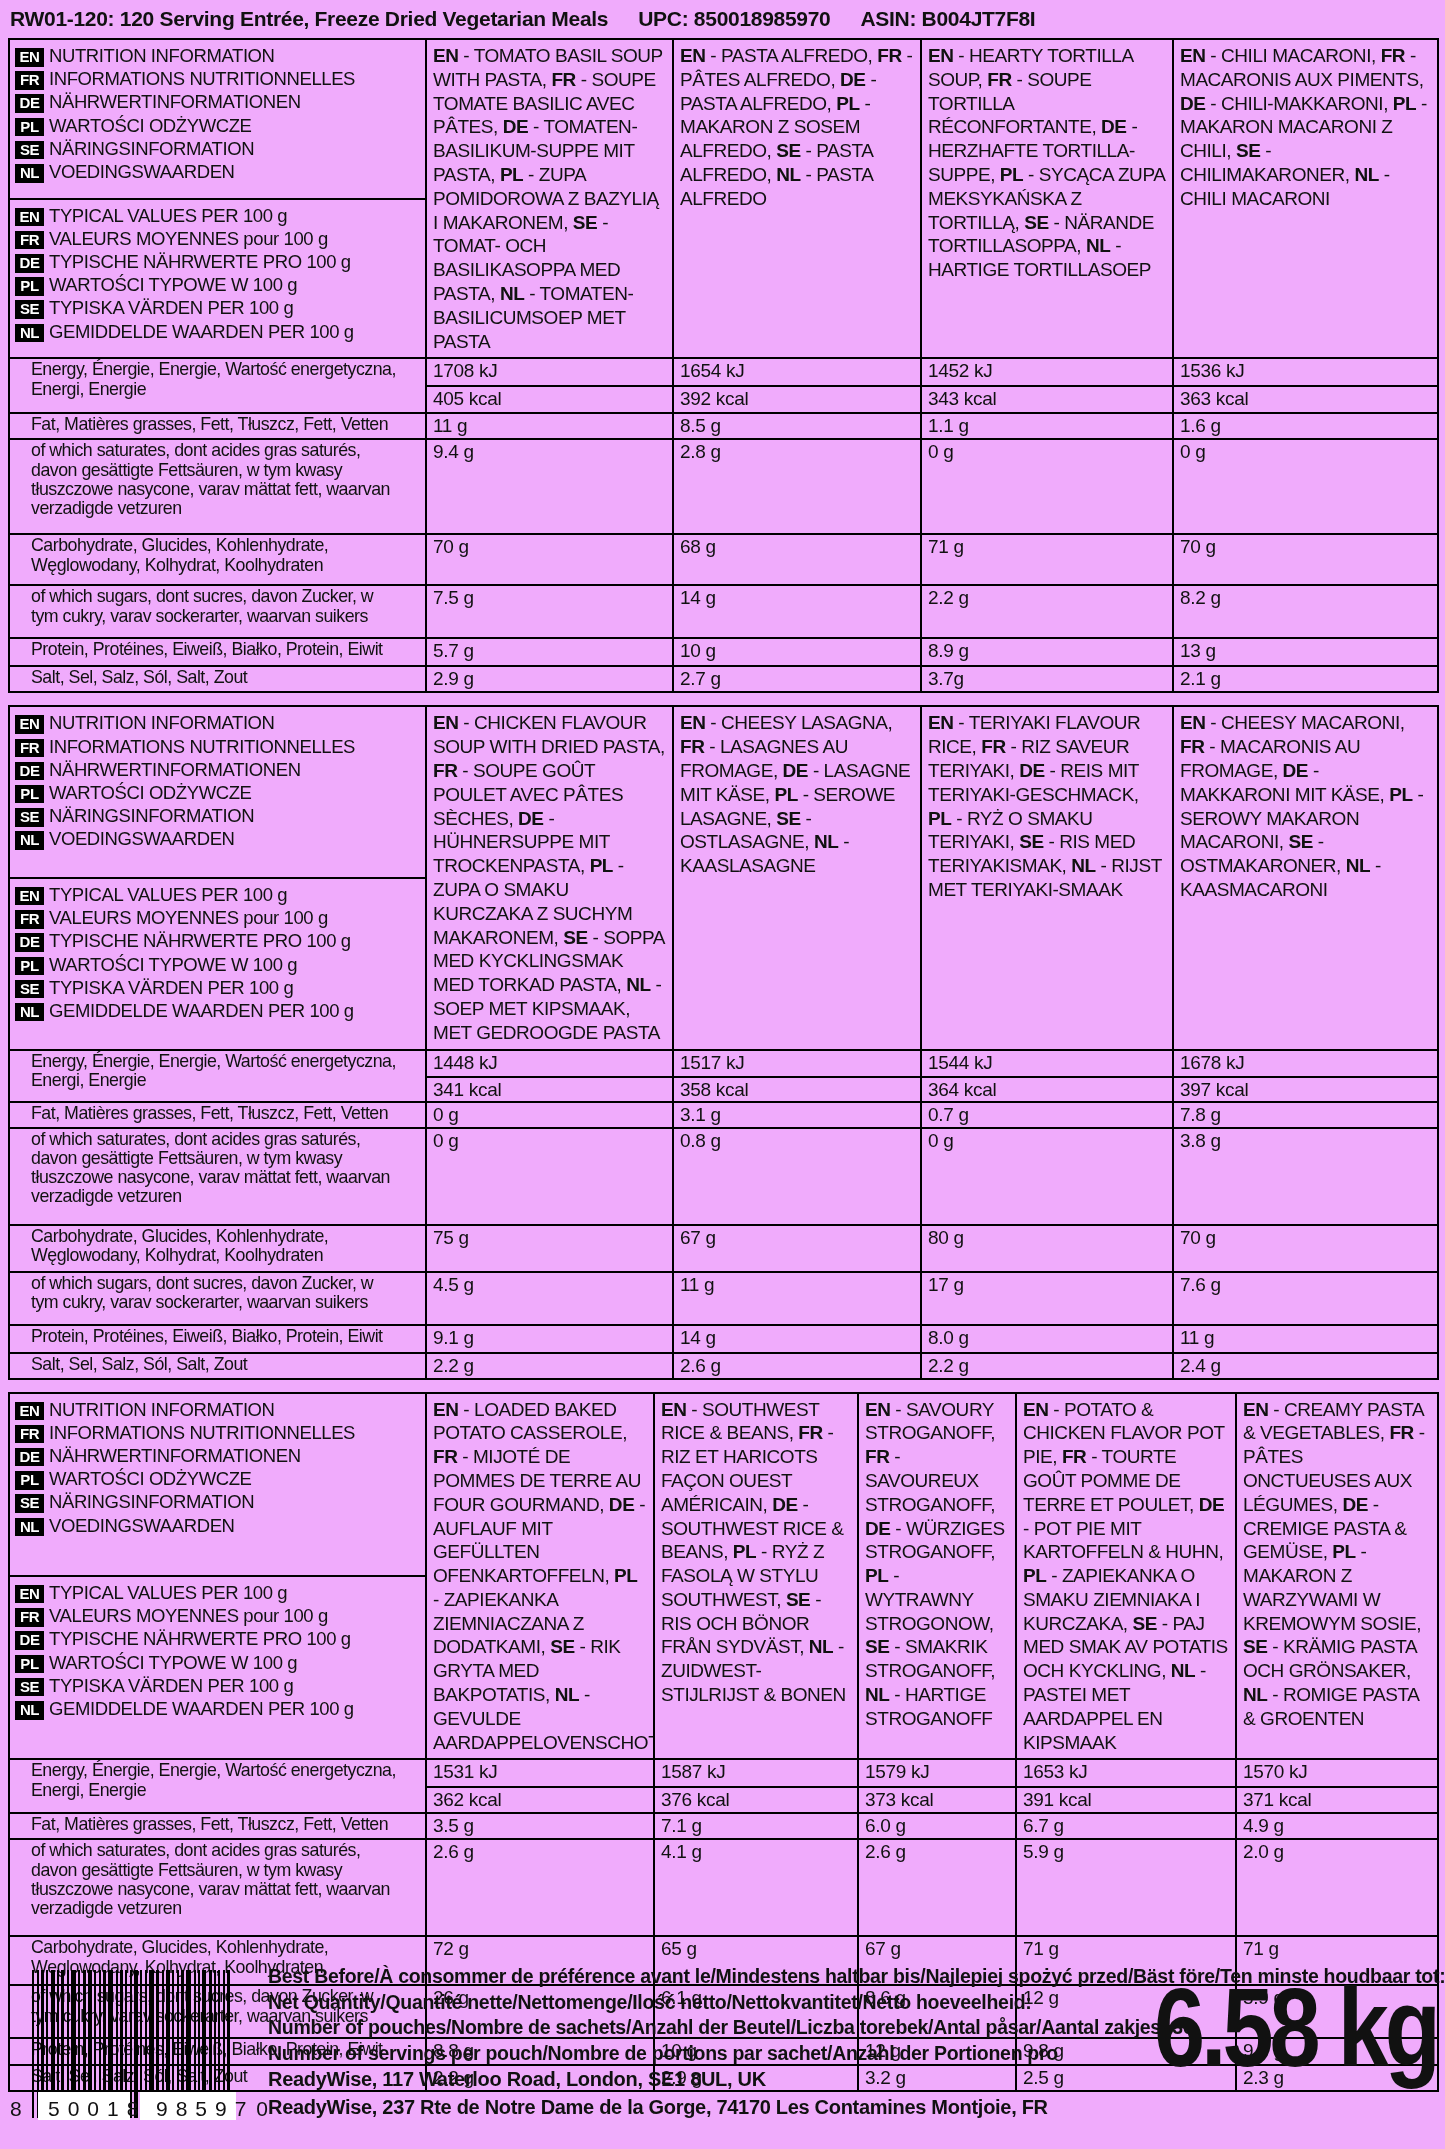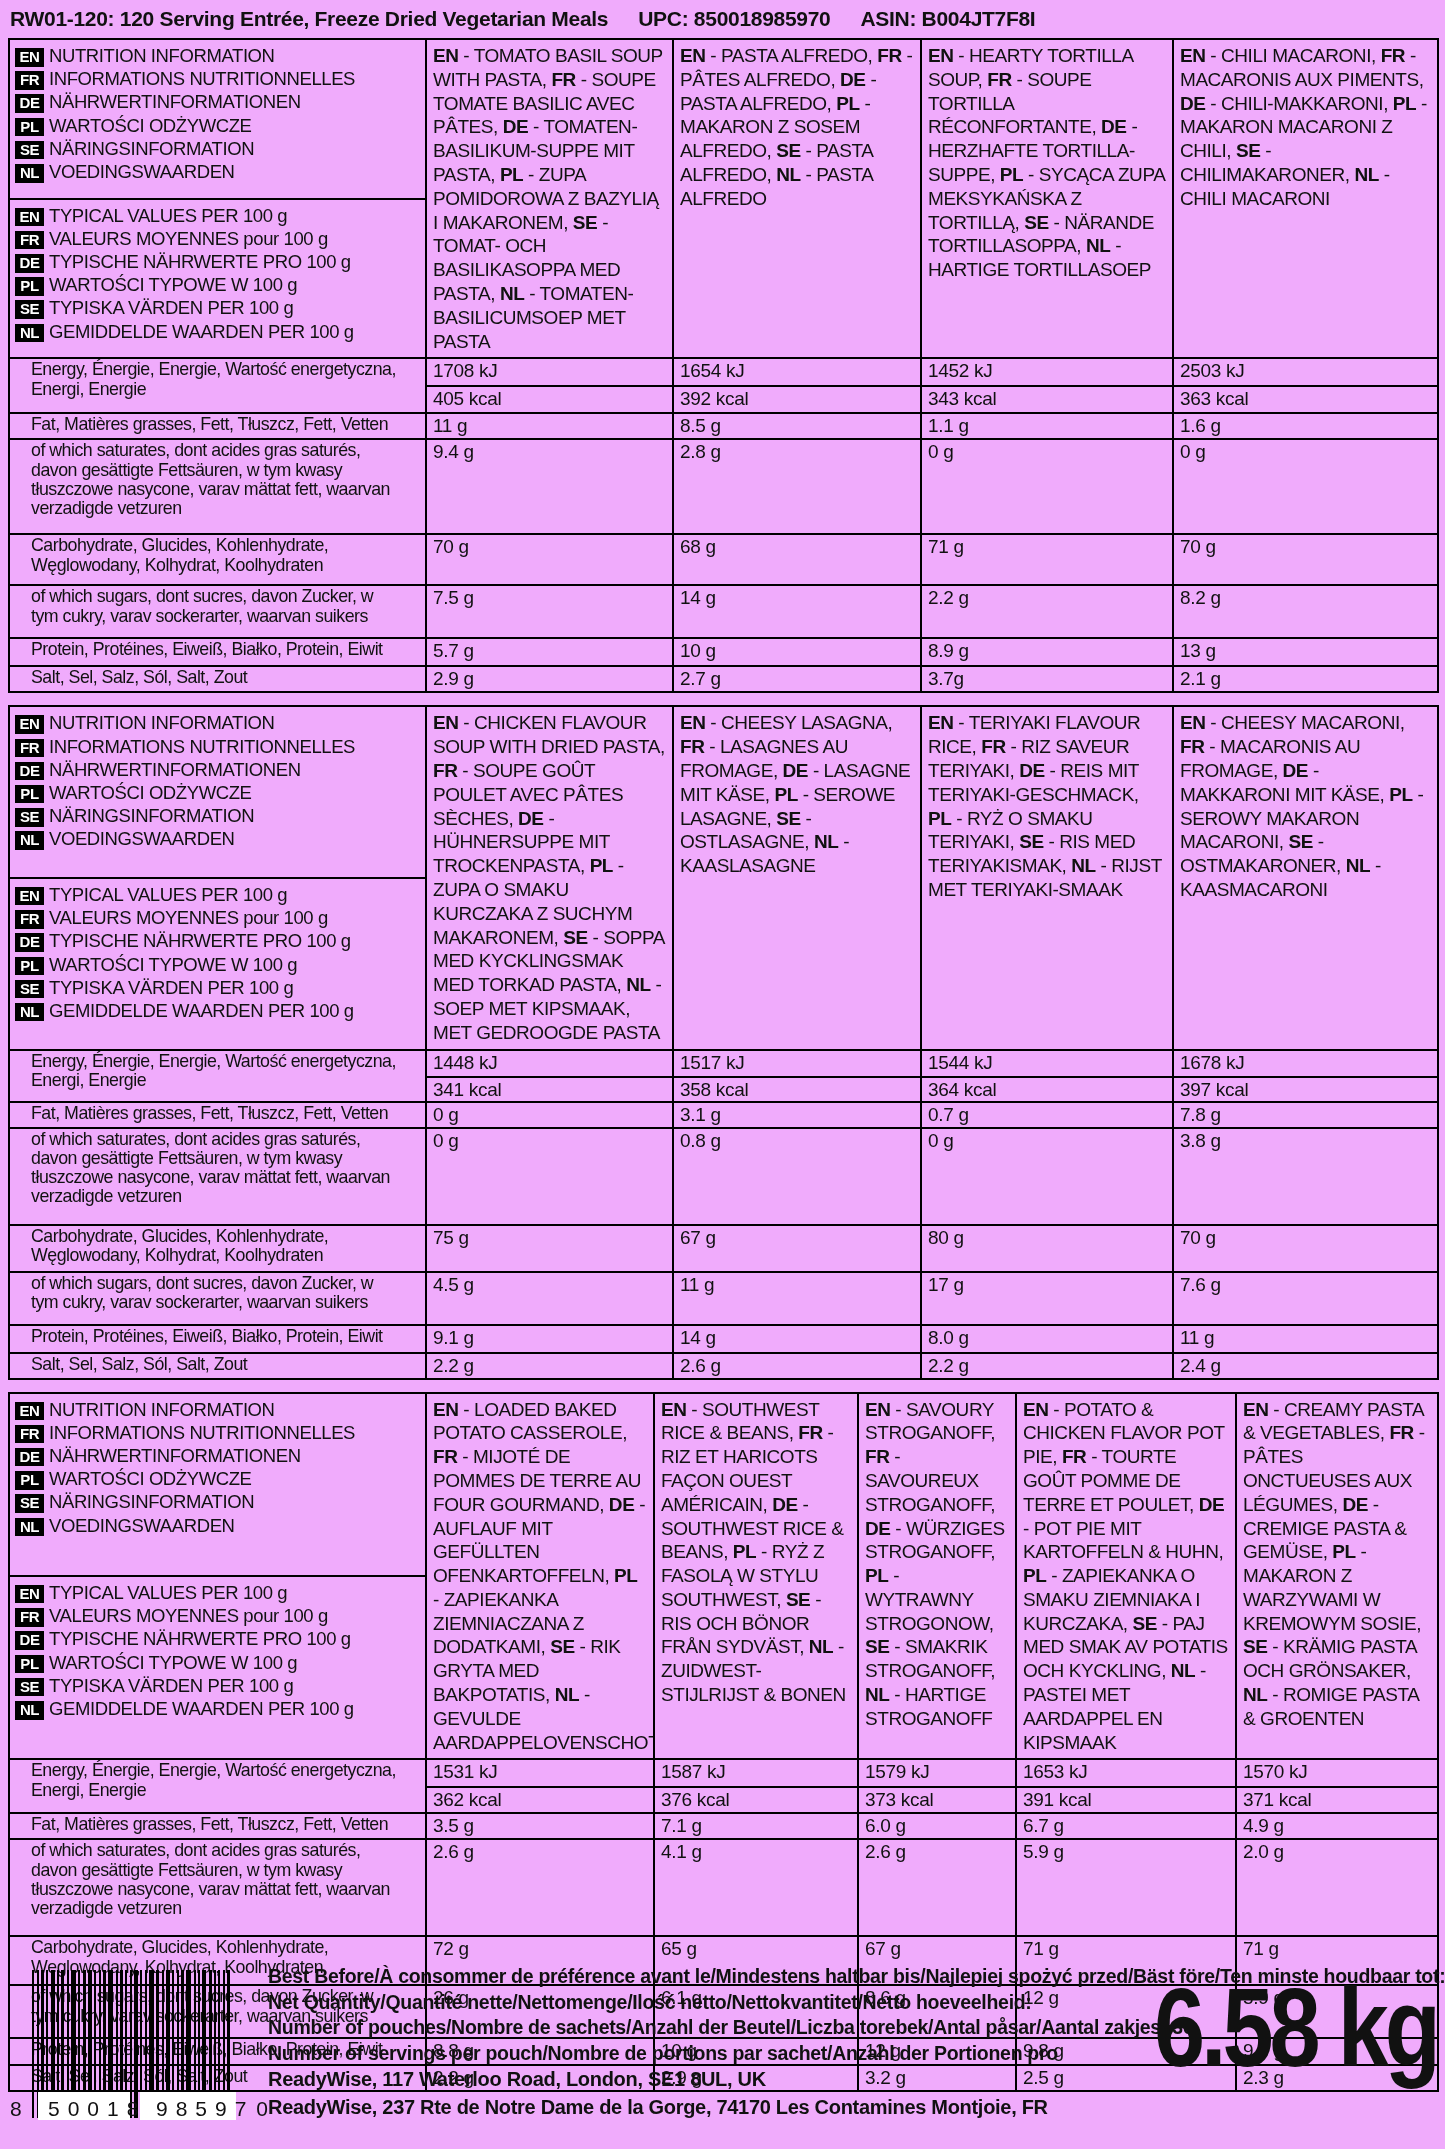--- a/index.html
+++ b/index.html
@@ -74,21 +74,21 @@
               <div class="lline"><span class="lng">PL</span><span>WARTOŚCI TYPOWE W 100 g</span></div>
               <div class="lline"><span class="lng">SE</span><span>TYPISKA VÄRDEN PER 100 g</span></div>
               <div class="lline"><span class="lng">NL</span><span>GEMIDDELDE WAARDEN PER 100 g</span></div>
             </td>
           </tr>
           <tr style="height: 28px;">
             <td class="lbl" rowspan="2">Energy, Énergie, Energie, Wartość energetyczna, Energi, Energie</td>
             <td class="val">1708 kJ</td>
             <td class="val">1654 kJ</td>
             <td class="val">1452 kJ</td>
-            <td class="val">2503 kJ</td>
+            <td class="val">1536 kJ</td>
           </tr>
           <tr style="height: 27px;">
             <td class="val">405 kcal</td>
             <td class="val">392 kcal</td>
             <td class="val">343 kcal</td>
             <td class="val">363 kcal</td>
           </tr>
           <tr style="height: 26px;">
             <td class="lbl">Fat, Matières grasses, Fett, Tłuszcz, Fett, Vetten</td>
             <td class="val">11 g</td>

